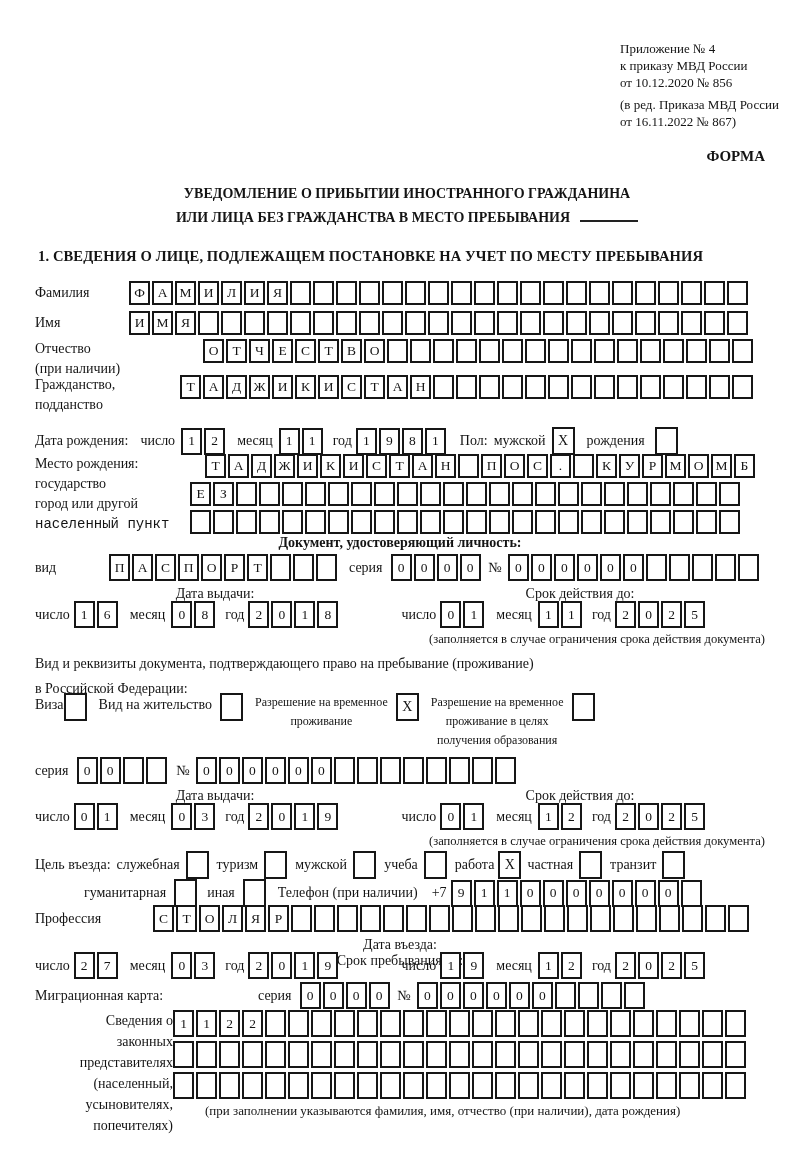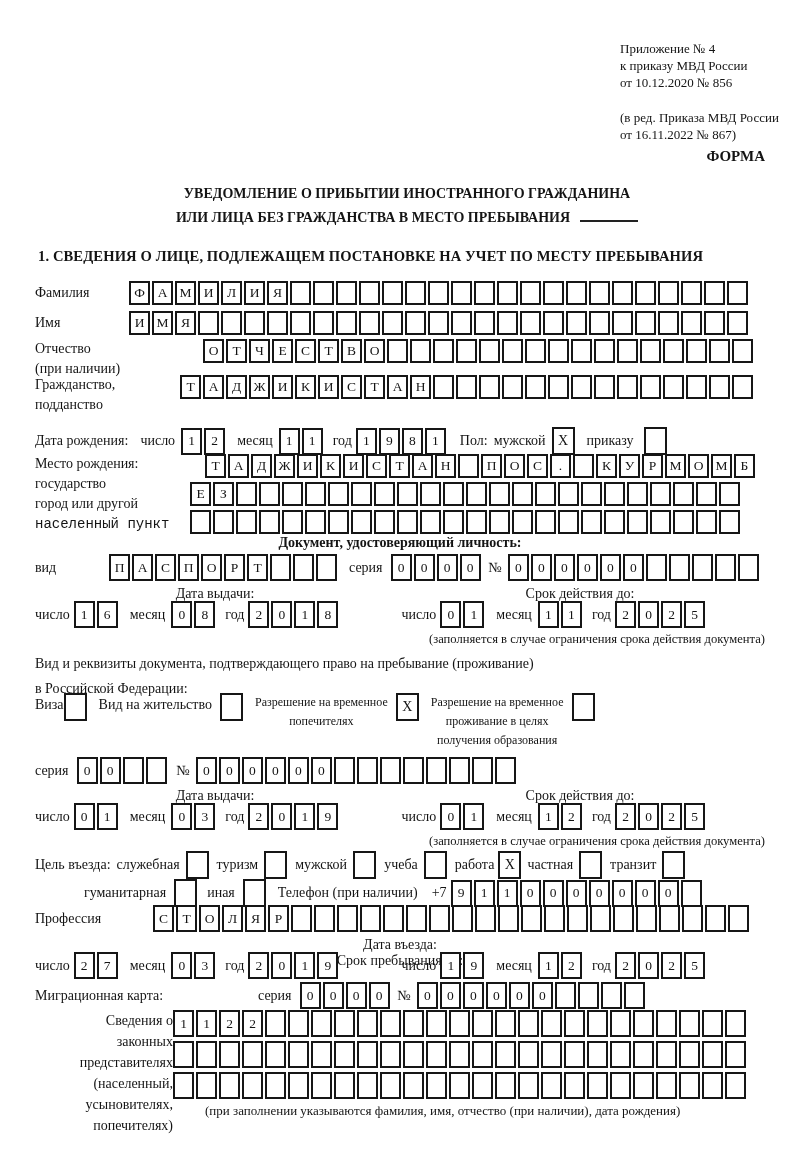--- a/index.html
+++ b/index.html
@@ -27,21 +27,21 @@
   }
   .tall .cell{height:23px;}
   .checkbox{
     width:19px;height:24px;
     border:2px solid #161616;
     display:inline-flex;align-items:center;justify-content:center;
     font-size:14px;line-height:1;background:#fff;
     flex:0 0 auto;
   }
   .appendix{font-size:13px;line-height:17px;}
-  .appendix .gap{margin-top:18px;text-align:center;}
+  .appendix .gap{margin-top:5px;text-align:center;}
   .form-label{font-size:15px;font-weight:bold;text-align:right;}
   .title{font-size:14px;font-weight:bold;text-align:center;line-height:24px;padding-left:14px;}
   .title-blank{display:inline-block;width:58px;border-bottom:2px solid #222;height:14px;margin-left:10px;vertical-align:baseline;}
   .sec-heading{font-size:14.6px;font-weight:bold;letter-spacing:.1px;white-space:nowrap;}
   .doc-heading{font-size:14px;font-weight:bold;text-align:center;}
   .note{font-size:12.6px;text-align:right;}
   .mini-note{font-size:13px;}
   .lblcol{line-height:20px;}
   .opt-block{text-align:center;font-size:12px;line-height:19px;}
   .dl-left{width:360px;text-align:center;}
@@ -219,21 +219,21 @@
     <span class="lbl mr4">год</span>
     <span class="cellrow mr12">
         <span class="cell">1</span>
         <span class="cell">9</span>
         <span class="cell">8</span>
         <span class="cell">1</span>
       </span>
     <span class="lbl mr6">Пол:</span>
     <span class="lbl mr6">мужской</span>
     <span class="checkbox mr12">X</span>
-    <span class="lbl mr10">приказу</span>
+    <span class="lbl mr10">рождения</span>
     <span class="checkbox"></span>
   </div>
 
   <div class="abs flex-top" style="top:454px;">
     <span class="lbl lblcol" style="width:155px;white-space:normal;">
       <span style="display:block;">Место рождения:</span>
       <span style="display:block;">государство</span>
       <span style="display:block;">город или другой</span>
       <span style="display:block;font-family:Liberation Mono, monospace;">населенный пункт</span>
     </span>
@@ -411,21 +411,21 @@
     <span style="display:block;">в Российской Федерации:</span>
   </div>
 
   <div class="abs flex-top" style="top:693px;">
     <span class="lbl" style="margin-top:4px;">Виза</span>
     <span class="checkbox"></span>
     <span class="lbl ml12 mr8" style="margin-top:4px;">Вид на жительство</span>
     <span class="checkbox"></span>
     <span class="opt-block ml12 mr8">
       <span style="display:block;">Разрешение на временное</span>
-      <span style="display:block;">попечителях</span>
+      <span style="display:block;">проживание</span>
     </span>
     <span class="checkbox">X</span>
     <span class="opt-block ml12 mr8">
       <span style="display:block;">Разрешение на временное</span>
       <span style="display:block;">проживание в целях</span>
       <span style="display:block;">получения образования</span>
     </span>
     <span class="checkbox"></span>
   </div>
 

